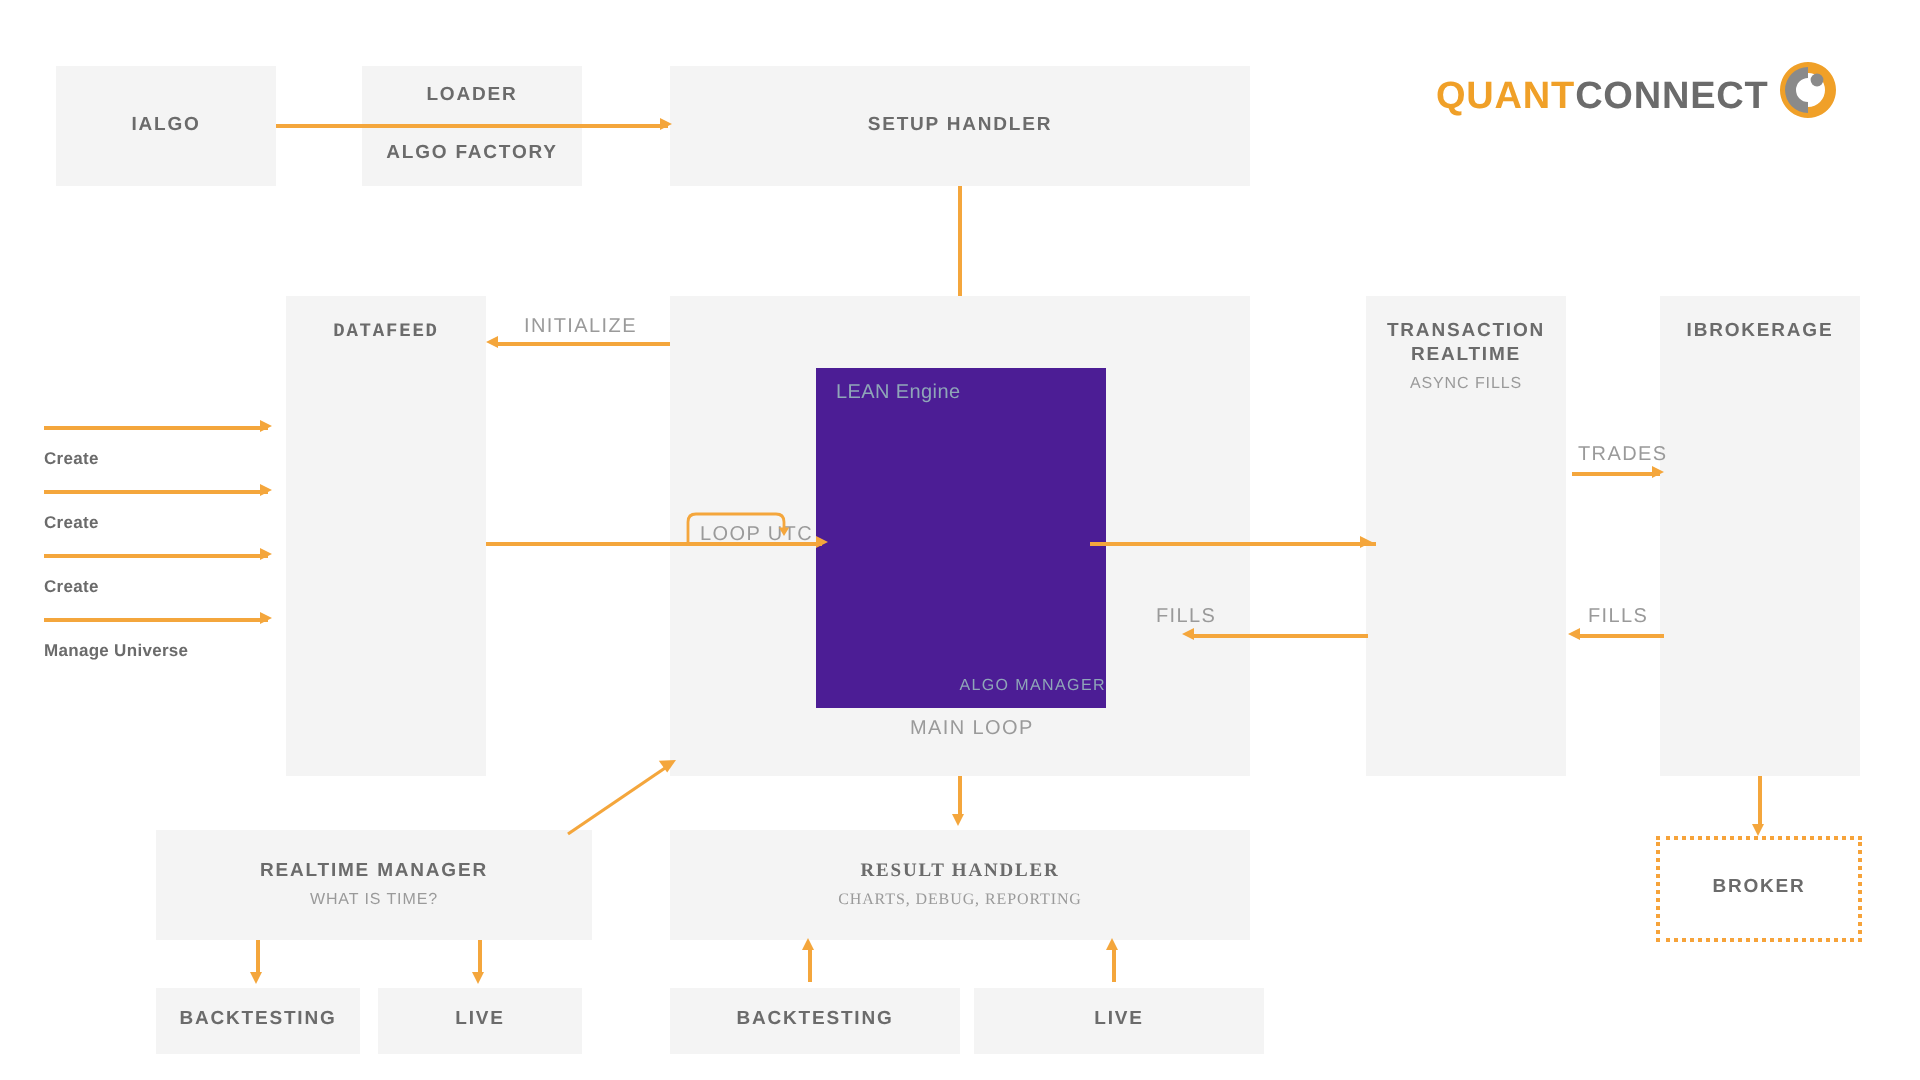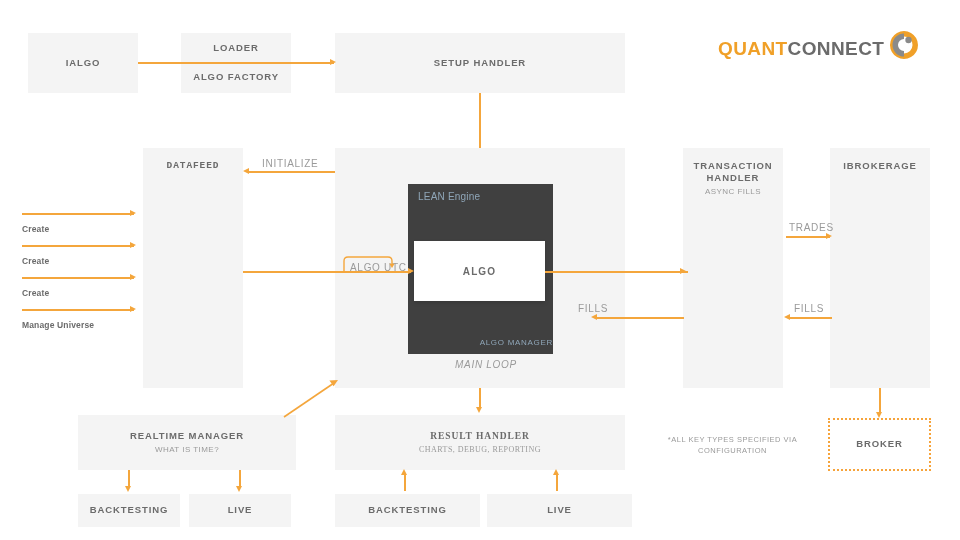--- a/index.html
+++ b/index.html
@@ -51,21 +51,21 @@
 
   
   .dotted{
     background:#ffffff;
     border:2px dotted #f6a33a;
   }
 
   
   .lean{
     position:absolute;
-    background:#404040;
+    background:#4c1d95;
   }
   .lean-label{
     position:absolute;
     left:10px;
     top:7px;
     font-size:10px;
     color:#8fa6b8;
     letter-spacing:.2px;
   }
   .lean-bottom{
@@ -173,43 +173,40 @@
   <div class="box" style="left:143px; top:148px; width:100px; height:240px; justify-content:flex-start; padding-top:12px;font-family:Liberation Mono, monospace;">
     <div class="title">DATAFEED</div>
   </div>
 
   <div class="box" style="left:335px; top:148px; width:290px; height:240px;"></div>
 
   <div class="lean" style="left:408px; top:184px; width:145px; height:170px;">
     <div class="lean-label">LEAN Engine</div>
     <div class="lean-bottom">ALGO MANAGER</div>
   </div>
-  <div class="algo" style="left:414px; top:241px; width:131px; height:60px;">
-    <span>ALGO</span>
-  </div>
-  <div class="conn-label" style="left:455px; top:359px; color:#9a9a9a;font-style:italic;">MAIN LOOP</div>
+  <div class="conn-label" style="left:455px; top:359px; color:#9a9a9a;">MAIN LOOP</div>
 
   <div class="box split" style="left:683px; top:148px; width:100px; height:240px; justify-content:flex-start; padding-top:12px;">
     <div class="title">TRANSACTION
-HANDLER</div>
+REALTIME</div>
     <div class="sub">ASYNC FILLS</div>
   </div>
 
   <div class="box" style="left:830px; top:148px; width:100px; height:240px; justify-content:flex-start; padding-top:12px;">
     <div class="title">IBROKERAGE</div>
   </div>
 
   <div class="conn-label" style="left:262px; top:158px;">INITIALIZE</div>
   <div class="hline" style="left:249px; top:171px; width:86px;"></div>
   <div class="ahead-l" style="left:243px; top:168px;"></div>
 
   <div class="hline" style="left:243px; top:271px; width:168px;"></div>
   <div class="ahead-r" style="left:408px; top:268px;"></div>
 
-  <div class="conn-label" style="left:350px; top:262px;">ALGO UTC</div>
+  <div class="conn-label" style="left:350px; top:262px;">LOOP UTC</div>
   <svg class="sync-loop" style="left:342px; top:255px;" width="56" height="20" viewBox="0 0 56 20">
     <path d="M2 18 L2 6 Q2 2 6 2 L46 2 Q50 2 50 6 L50 11" fill="none" stroke="#f4a63c" stroke-width="1.4"></path>
     <path d="M50 14 l-2.6 -4.2 l5.2 0 z" fill="#f4a63c" transform="translate(0,-1)"></path>
   </svg>
 
   <div class="hline" style="left:545px; top:271px; width:143px;"></div>
   <div class="ahead-r" style="left:680px; top:268px;"></div>
 
   <div class="conn-label" style="left:578px; top:303px;">FILLS</div>
   <div class="hline" style="left:597px; top:317px; width:87px;"></div>
@@ -253,22 +250,20 @@
     <line x1="4" y1="42" x2="54" y2="8" stroke="#f4a63c" stroke-width="1.6"></line>
     <path d="M58 5 l-8.6 0.4 l4.2 5.8 z" fill="#f4a63c"></path>
   </svg>
 
   <div class="vline" style="left:479px; top:388px; height:21px;"></div>
   <div class="ahead-d" style="left:476px; top:407px;"></div>
 
   <div class="vline" style="left:879px; top:388px; height:26px;"></div>
   <div class="ahead-d" style="left:876px; top:412px;"></div>
 
-  <div class="note" style="left:655px; top:434px; width:155px;">*ALL KEY TYPES SPECIFIED VIA
-CONFIGURATION</div>
 
   <div class="box dotted" style="left:828px; top:418px; width:103px; height:53px;">
     <div class="title">BROKER</div>
   </div>
 
   <div class="vline" style="left:128px; top:470px; height:18px;"></div>
   <div class="ahead-d" style="left:125px; top:486px;"></div>
   <div class="vline" style="left:239px; top:470px; height:18px;"></div>
   <div class="ahead-d" style="left:236px; top:486px;"></div>
 

